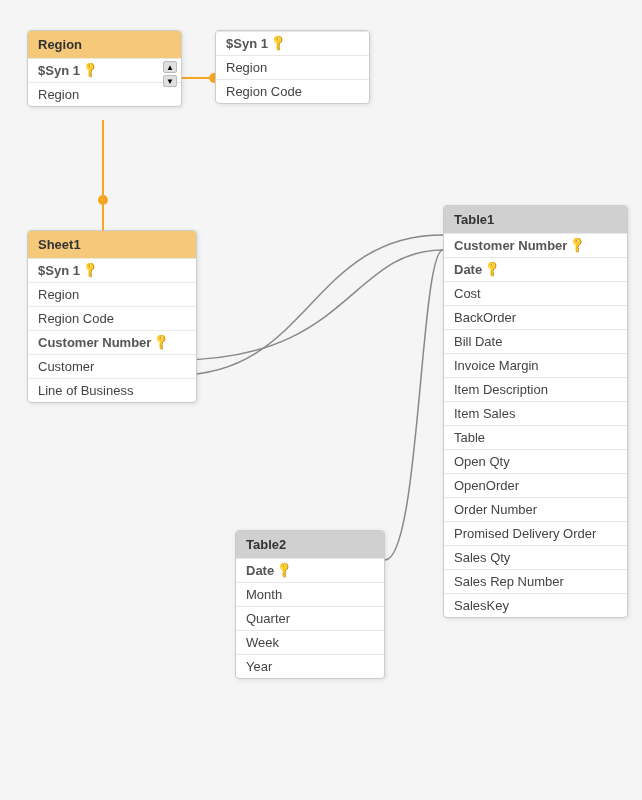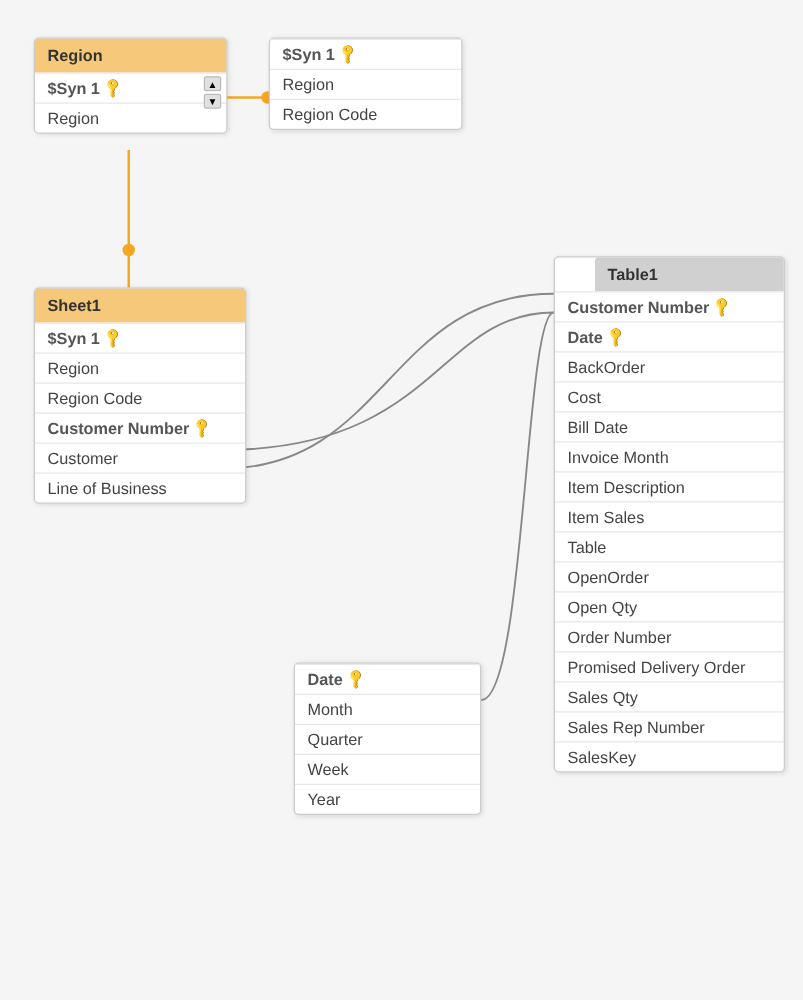--- a/index.html
+++ b/index.html
@@ -35,21 +35,20 @@
     .table-header {
       background: #f5c87a;
       border-radius: 3px 3px 0 0;
       padding: 6px 10px;
       font-weight: bold;
       font-size: 13px;
       color: #333;
     }
     .table-header.gray {
       background: #d0d0d0;
-      margin-left: 32px;
     }
     .table-field {
       padding: 4px 10px;
       border-top: 1px solid #e8e8e8;
       color: #444;
       display: flex;
       align-items: center;
       gap: 4px;
       white-space: nowrap;
     }
@@ -147,37 +146,38 @@
   <div class="table-node" style="left:443px; top:205px; width:185px;">
     <div class="table-header gray">Table1</div>
     <div class="table-field key-field">
       <span>Customer Number</span>
       <span class="key-icon">🔑</span>
     </div>
     <div class="table-field key-field">
       <span>Date</span>
       <span class="key-icon">🔑</span>
     </div>
+    <div class="table-field">Cost</div>
     <div class="table-field">BackOrder</div>
-    <div class="table-field">Cost</div>
     <div class="table-field">Bill Date</div>
-    <div class="table-field">Invoice Month</div>
+    <div class="table-field">Invoice Margin</div>
     <div class="table-field">Item Description</div>
     <div class="table-field">Item Sales</div>
     <div class="table-field">Table</div>
+    <div class="table-field">Open Qty</div>
     <div class="table-field">OpenOrder</div>
-    <div class="table-field">Open Qty</div>
     <div class="table-field">Order Number</div>
     <div class="table-field">Promised Delivery Order</div>
     <div class="table-field">Sales Qty</div>
     <div class="table-field">Sales Rep Number</div>
     <div class="table-field">SalesKey</div>
   </div>
 
   <div class="table-node" style="left:235px; top:530px; width:150px;">
+    <div class="table-header gray">Table2</div>
     <div class="table-field key-field">
       <span>Date</span>
       <span class="key-icon">🔑</span>
     </div>
     <div class="table-field">Month</div>
     <div class="table-field">Quarter</div>
     <div class="table-field">Week</div>
     <div class="table-field">Year</div>
   </div>
 

